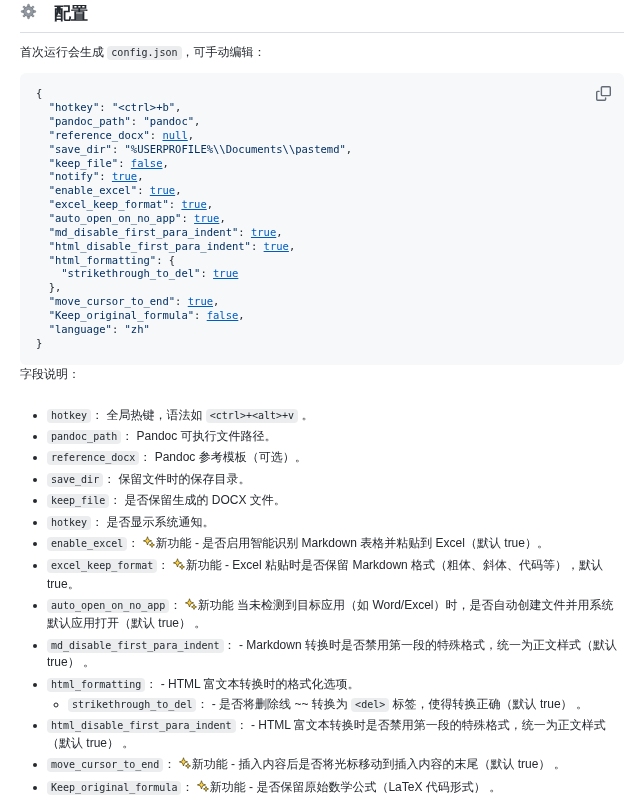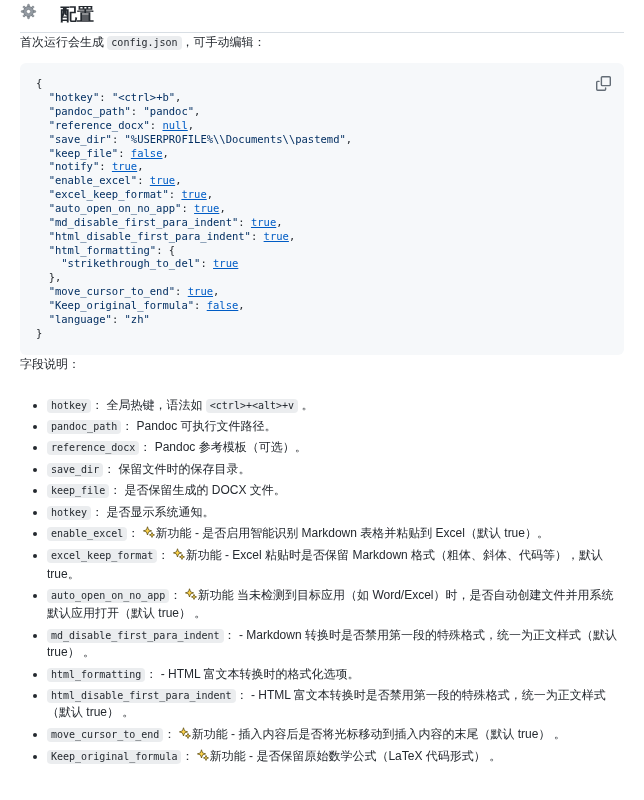--- a/index.html
+++ b/index.html
@@ -7,29 +7,28 @@
   body {
     background: #ffffff;
     color: #24292f;
     font-family: "Liberation Sans", "DejaVu Sans", sans-serif;
     font-size: 12px;
     line-height: 1.5;
     padding: 3px 20px 0 20px;
   }
   h2.md-h2 {
     display: flex;
-    align-items: center;
-    gap: 23px;
+    gap: 17px;
     font-size: 17px;
     font-weight: 700;
     line-height: 1.25;
     padding-bottom: 7px;
     border-bottom: 1px solid #d8dee4;
   }
-  .md-p { }
+  .md-p { margin-top: 10px; }
   .code-wrap {
     position: relative;
     margin-top: 12px;
     background: var(--code-bg, #f6f8fa);
     border-radius: 6px;
   }
   pre.code {
     padding: 14px 16px;
     font-family: "DejaVu Sans Mono", "Liberation Mono", monospace;
     font-size: 10.5px;
@@ -157,21 +156,23 @@
       <path d="M12 8.5 L12.9 11 L15.4 11.9 L12.9 12.8 L12 15.3 L11.1 12.8 L8.6 11.9 L11.1 11 Z" fill="#ffd54f" stroke="#4a3b00" stroke-width="0.9"></path>
     </svg>
   </span><strong class="bseg">新功能</strong> - Excel 粘贴时是否保留 Markdown 格式（粗体、斜体、代码等），默认 true。</li>
     <li><code class="pill">auto_open_on_no_app</code>： <span class="spark">
     <svg width="12" height="12" viewBox="0 0 16 16" aria-hidden="true">
       <path d="M6 1 L7.4 5.1 L11.5 6.5 L7.4 7.9 L6 12 L4.6 7.9 L0.5 6.5 L4.6 5.1 Z" fill="#ffd54f" stroke="#4a3b00" stroke-width="0.9"></path>
       <path d="M12 8.5 L12.9 11 L15.4 11.9 L12.9 12.8 L12 15.3 L11.1 12.8 L8.6 11.9 L11.1 11 Z" fill="#ffd54f" stroke="#4a3b00" stroke-width="0.9"></path>
     </svg>
   </span><strong class="bseg">新功能</strong> 当未检测到目标应用（如 Word/Excel）时，是否自动创建文件并用系统默认应用打开（默认 true） 。</li>
     <li><code class="pill">md_disable_first_para_indent</code>： - Markdown 转换时是否禁用第一段的特殊格式，统一为正文样式（默认 true） 。</li>
-    <li><code class="pill">html_formatting</code>： - HTML 富文本转换时的格式化选项。</li>
+    <li><code class="pill">html_formatting</code>： - HTML 富文本转换时的格式化选项。<ul class="sub-list">
+        <li><code class="pill">strikethrough_to_del</code>： - 是否将删除线 ~~ 转换为 <code class="pill">&lt;del&gt;</code> 标签，使得转换正确（默认 true） 。</li>
+      </ul></li>
     <li><code class="pill">html_disable_first_para_indent</code>： - HTML 富文本转换时是否禁用第一段的特殊格式，统一为正文样式（默认 true） 。</li>
     <li><code class="pill">move_cursor_to_end</code>： <span class="spark">
     <svg width="12" height="12" viewBox="0 0 16 16" aria-hidden="true">
       <path d="M6 1 L7.4 5.1 L11.5 6.5 L7.4 7.9 L6 12 L4.6 7.9 L0.5 6.5 L4.6 5.1 Z" fill="#ffd54f" stroke="#4a3b00" stroke-width="0.9"></path>
       <path d="M12 8.5 L12.9 11 L15.4 11.9 L12.9 12.8 L12 15.3 L11.1 12.8 L8.6 11.9 L11.1 11 Z" fill="#ffd54f" stroke="#4a3b00" stroke-width="0.9"></path>
     </svg>
   </span><strong class="bseg">新功能</strong> - 插入内容后是否将光标移动到插入内容的末尾（默认 true） 。</li>
     <li><code class="pill">Keep_original_formula</code>： <span class="spark">
     <svg width="12" height="12" viewBox="0 0 16 16" aria-hidden="true">
       <path d="M6 1 L7.4 5.1 L11.5 6.5 L7.4 7.9 L6 12 L4.6 7.9 L0.5 6.5 L4.6 5.1 Z" fill="#ffd54f" stroke="#4a3b00" stroke-width="0.9"></path>

